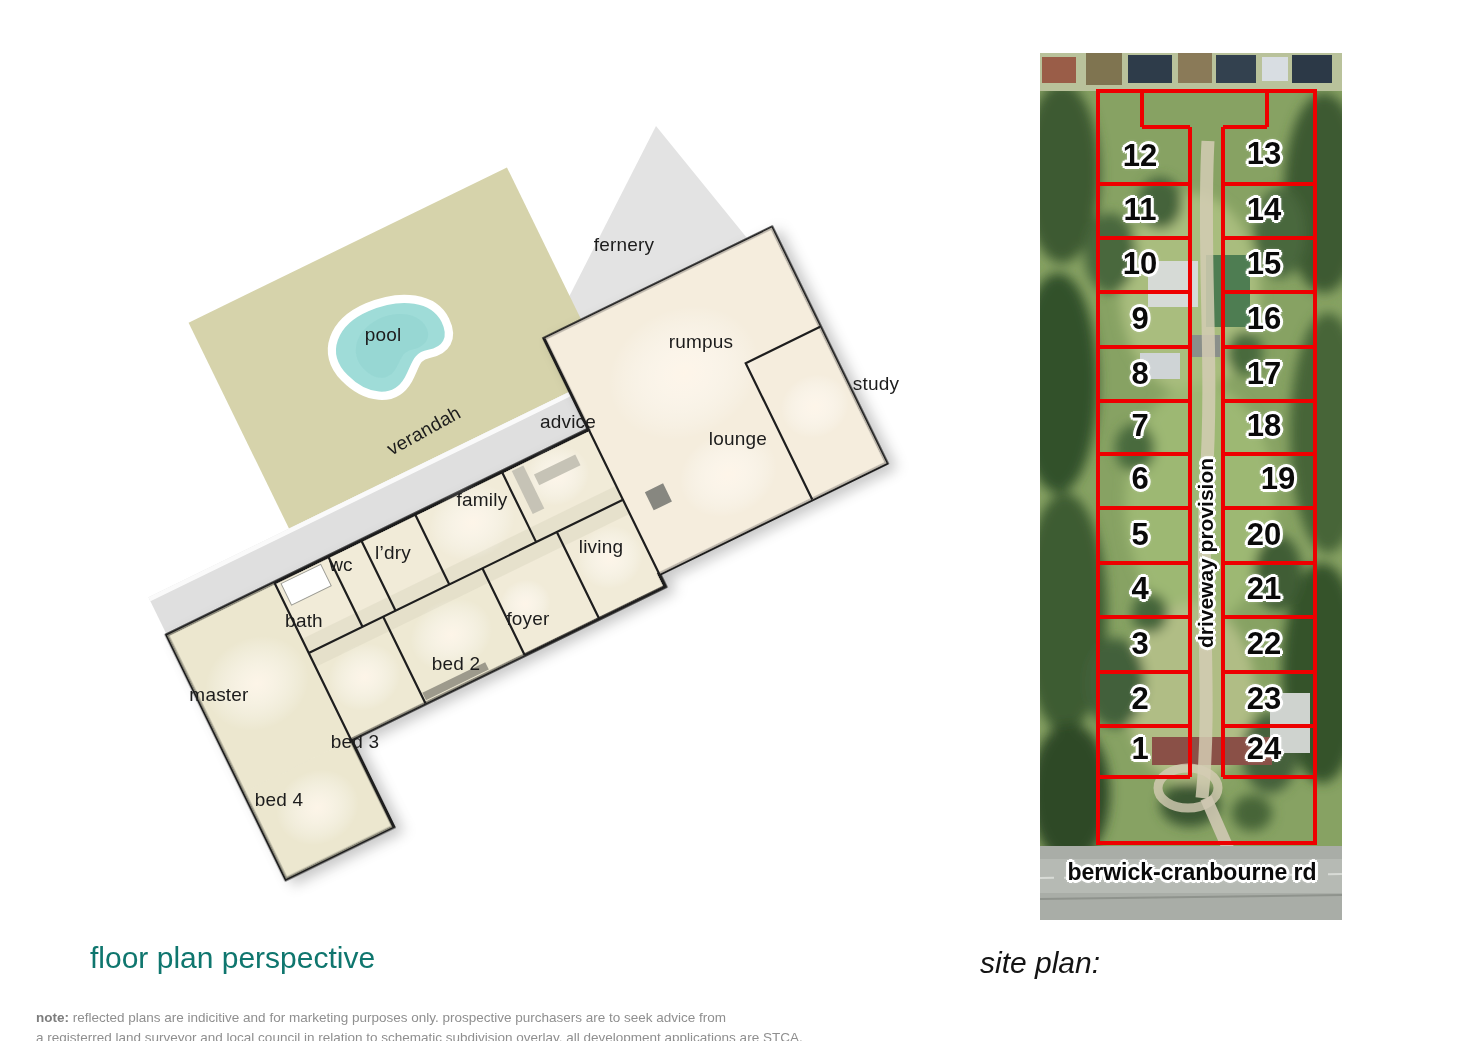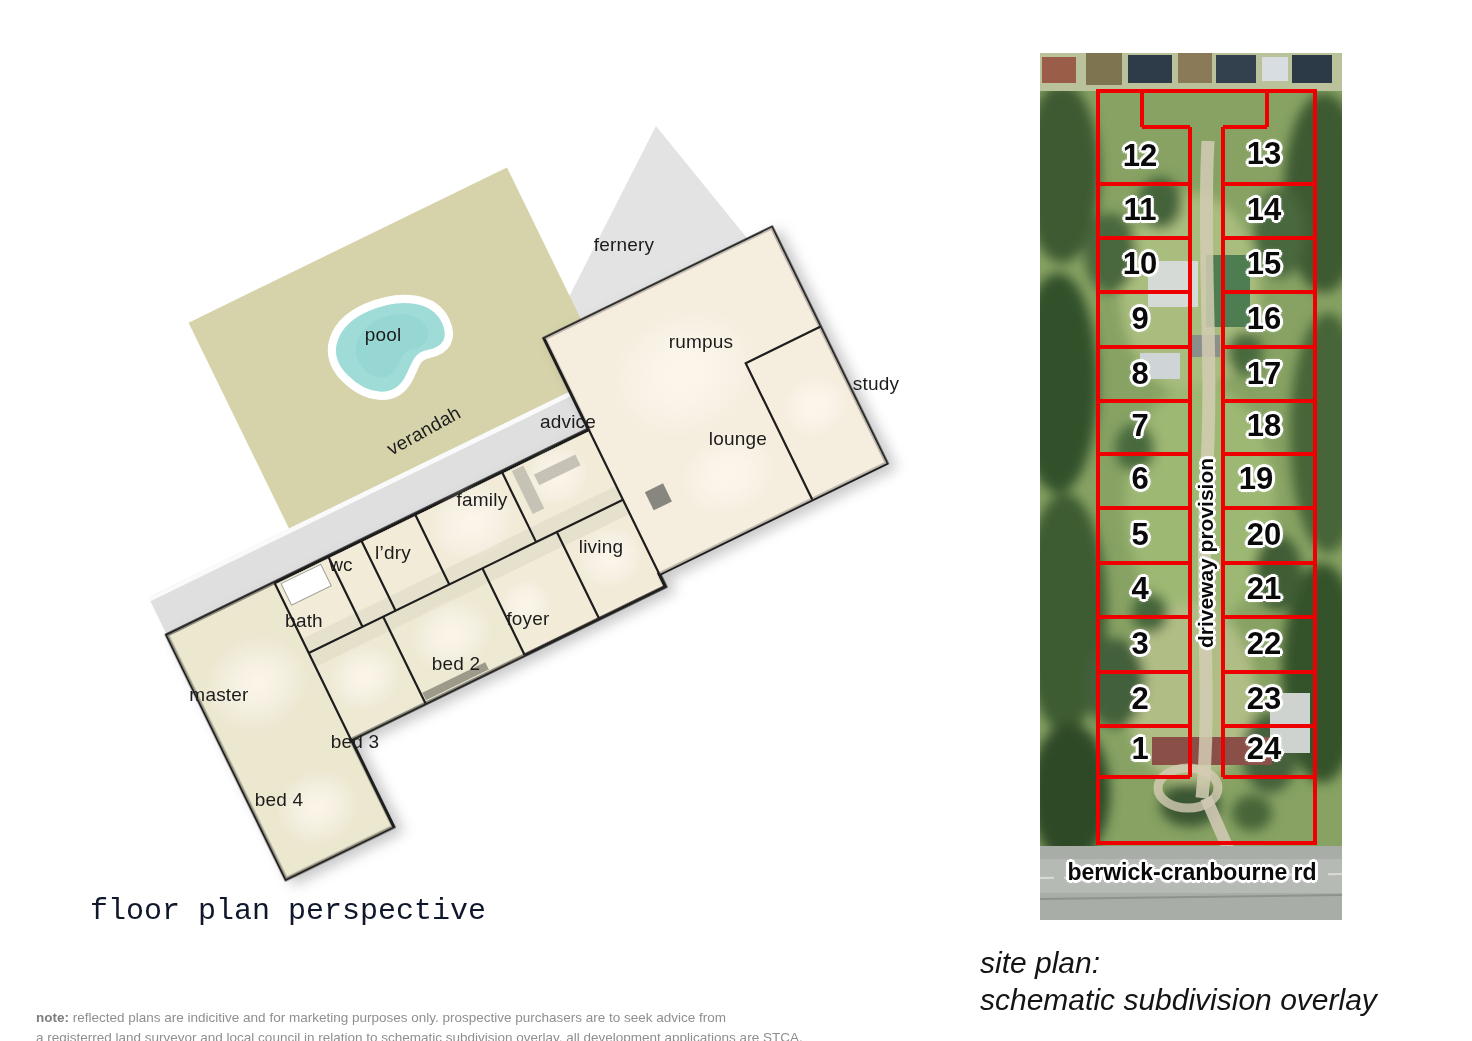--- a/index.html
+++ b/index.html
@@ -9,21 +9,21 @@
   }
   
   .floorplan-panel{position:absolute;left:0;top:0;width:980px;height:960px;}
   .floorplan-svg{position:absolute;left:0;top:0;}
   .room-label{
     position:absolute;transform:translate(-50%,-50%);
     font-size:19px;color:#1c1c1c;white-space:nowrap;letter-spacing:.2px;
   }
   .room-label.rotated{transform:translate(-50%,-50%) rotate(-29deg);}
   .fp-caption{
-    position:absolute;left:90px;top:894px;font-size:30px;color:#0f172a;white-space:nowrap;font-family:Liberation Mono, monospace;
+    position:absolute;left:90px;top:941px;font-size:30px;color:#0f766e;white-space:nowrap;
   }
   
   .siteplan-panel{position:absolute;left:1040px;top:53px;width:354px;height:867px;}
   .siteplan-panel svg{position:absolute;left:0;top:0;}
   .halo{
     color:#0a0a0a;
     text-shadow:-2px -2px 0 #fff,2px -2px 0 #fff,-2px 2px 0 #fff,2px 2px 0 #fff,
                 -3px 0 0 #fff,3px 0 0 #fff,0 -3px 0 #fff,0 3px 0 #fff,0 0 5px #fff;
   }
   .lot-number{
@@ -224,34 +224,33 @@
     <span class="lot-number halo" style="left:100px;top:591px">3</span>
     <span class="lot-number halo" style="left:100px;top:646px">2</span>
     <span class="lot-number halo" style="left:100px;top:696px">1</span>
 
     <span class="lot-number halo" style="left:224px;top:101px">13</span>
     <span class="lot-number halo" style="left:224px;top:157px">14</span>
     <span class="lot-number halo" style="left:224px;top:211px">15</span>
     <span class="lot-number halo" style="left:224px;top:266px">16</span>
     <span class="lot-number halo" style="left:224px;top:321px">17</span>
     <span class="lot-number halo" style="left:224px;top:373px">18</span>
-    <span class="lot-number halo" style="left:216px;top:426px">19</span>
+    <span class="lot-number halo" style="left:238px;top:426px">19</span>
     <span class="lot-number halo" style="left:224px;top:482px">20</span>
     <span class="lot-number halo" style="left:224px;top:536px">21</span>
     <span class="lot-number halo" style="left:224px;top:591px">22</span>
     <span class="lot-number halo" style="left:224px;top:646px">23</span>
     <span class="lot-number halo" style="left:224px;top:696px">24</span>
 
     <span class="driveway-label halo">driveway provision</span>
     <span class="road-label halo">berwick-cranbourne rd</span>
   </section>
 
   <div class="sp-caption">
     <div>site plan:</div>
-    <div>schematic subdivision overlay</div>
   </div>
 
   <p class="note">
     <b>note:</b>
     <span>reflected plans are indicitive and for marketing purposes only. prospective purchasers are to seek advice from</span><br>
     <span>a registerred land surveyor and local council in relation to schematic subdivision overlay. all development applications are STCA.</span>
   </p>
 
 </div>
 

